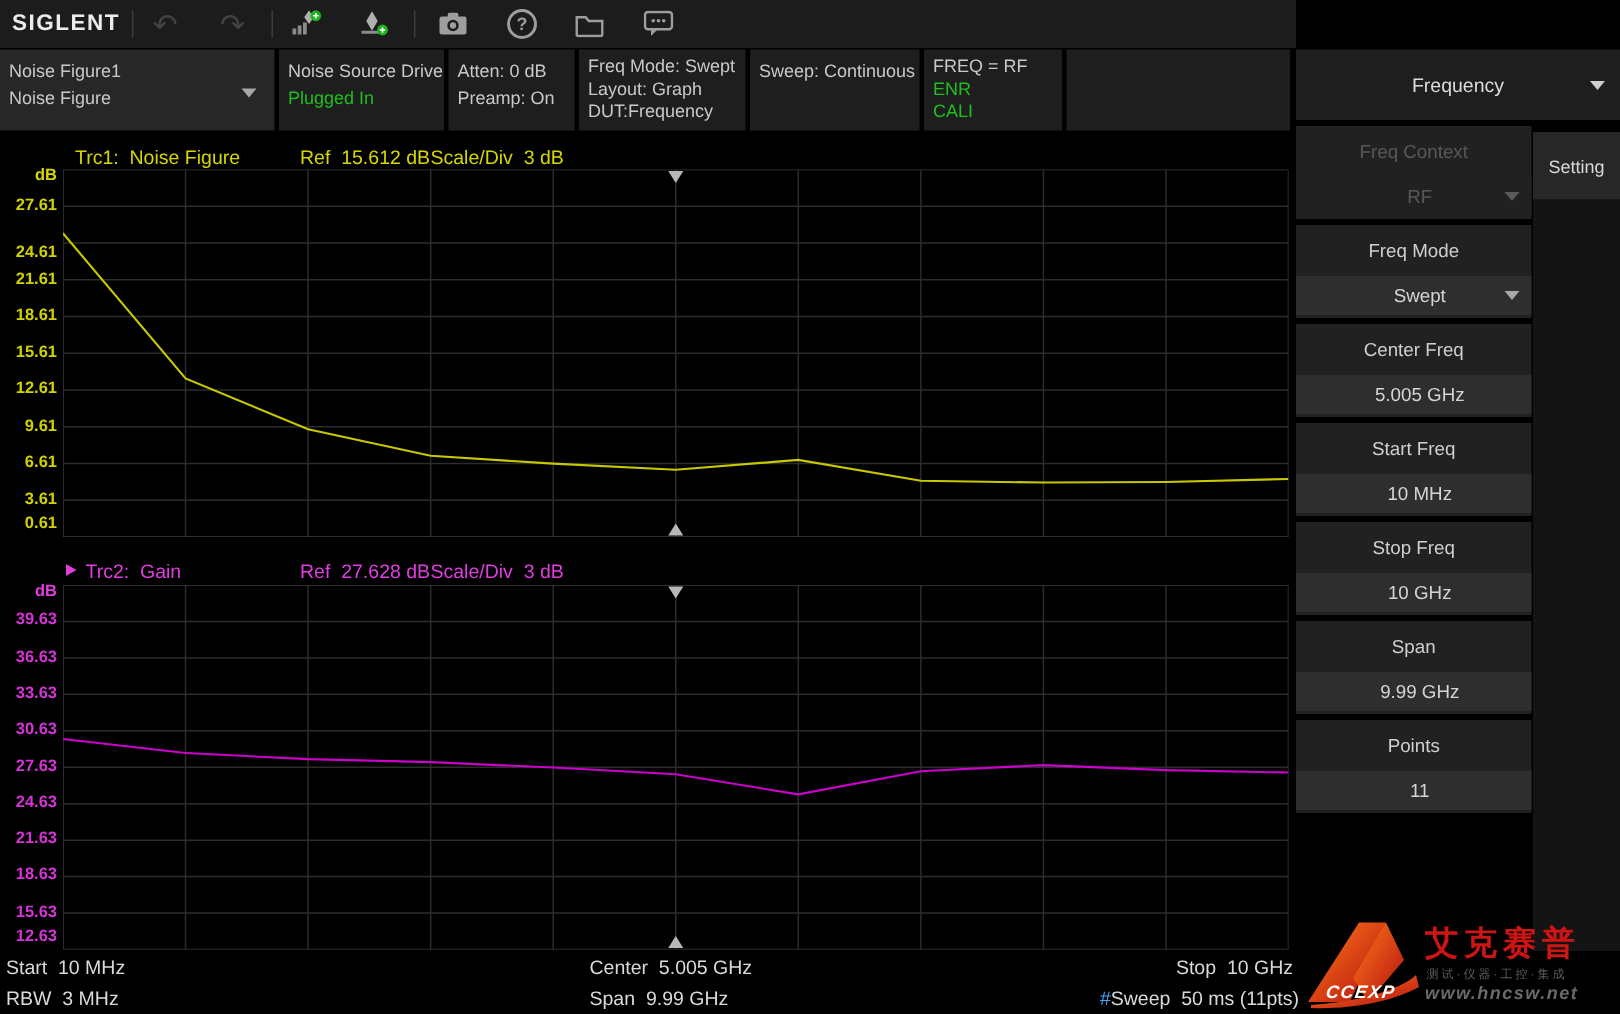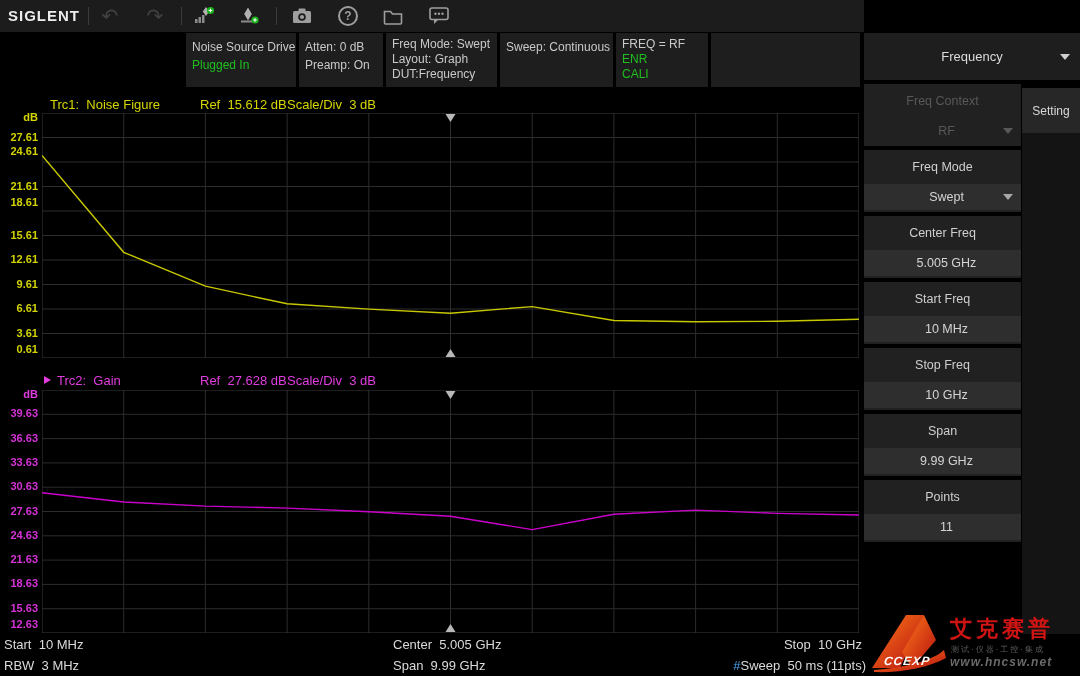--- a/index.html
+++ b/index.html
@@ -136,20 +136,25 @@
     </div>
     <div class="tb-btn" style="left:1041px">
       <svg width="22" height="20">
         <path d="M11 3 a7 7 0 1 0 7 7" fill="none" stroke="#9e9e9e" stroke-width="2"></path>
         <polygon points="18,10.5 15.2,7.5 20.8,7.5" fill="#9e9e9e"></polygon>
         <circle cx="11" cy="10" r="1.8" fill="#9e9e9e"></circle>
       </svg>
     </div>
   </div>
 
+  <div class="sb-cell first" style="left:0;width:183px">
+    <div>Noise Figure1</div>
+    <div>Noise Figure</div>
+    <div class="caret" style="position:absolute;right:12px;top:26px"></div>
+  </div>
   <div class="sb-cell" style="left:186px;width:110px">
     <div>Noise Source Drive</div>
     <div class="green">Plugged In</div>
   </div>
   <div class="sb-cell" style="left:299px;width:84px">
     <div>Atten: 0 dB</div>
     <div>Preamp: On</div>
   </div>
   <div class="sb-cell" style="left:386px;width:111px;padding-top:4px">
     <div class="l3">Freq Mode: Swept</div>
@@ -167,23 +172,23 @@
   <div class="sb-cell" style="left:711px;width:149px"></div>
 
   <div class="trc-hdr">
     <span class="t1" style="left:50px;top:97px">Trc1:  Noise Figure</span>
     <span class="t1" style="left:200px;top:97px">Ref  15.612 dB</span>
     <span class="t1" style="left:287px;top:97px">Scale/Div  3 dB</span>
   </div>
   <div class="ylab t1" style="top:113px;height:245px">
     <span class="yunit">dB</span>
   <span class="ytick" style="color: rgb(210, 210, 0); top: 17.5px;">27.61</span>
-      <span class="ytick" style="color: rgb(210, 210, 0); top: 32px;">24.61</span>
+      <span class="ytick" style="color: rgb(210, 210, 0); top: 49px;">24.61</span>
       <span class="ytick" style="color: rgb(210, 210, 0); top: 66.5px;">21.61</span>
-      <span class="ytick" style="color: rgb(210, 210, 0); top: 83px;">18.61</span>
+      <span class="ytick" style="color: rgb(210, 210, 0); top: 91px;">18.61</span>
       <span class="ytick" style="color: rgb(210, 210, 0); top: 115.5px;">15.61</span>
       <span class="ytick" style="color: rgb(210, 210, 0); top: 140px;">12.61</span>
       <span class="ytick" style="color: rgb(210, 210, 0); top: 164.5px; padding-left: 33px;">9.61</span>
       <span class="ytick" style="color: rgb(210, 210, 0); top: 189px;">6.61</span>
       <span class="ytick" style="color: rgb(210, 210, 0); top: 213.5px;">3.61</span>
       <span class="ytick" style="color: rgb(210, 210, 0); top: 230px;">0.61</span>
     </div>
   <svg class="plot" style="left:42px;top:113px" width="817" height="245">
       <line x1="0" y1="0" x2="0" y2="245" stroke="#3a3a3a" stroke-width="1"></line>
       <line x1="81.7" y1="0" x2="81.7" y2="245" stroke="#2c2c2c" stroke-width="1"></line>

